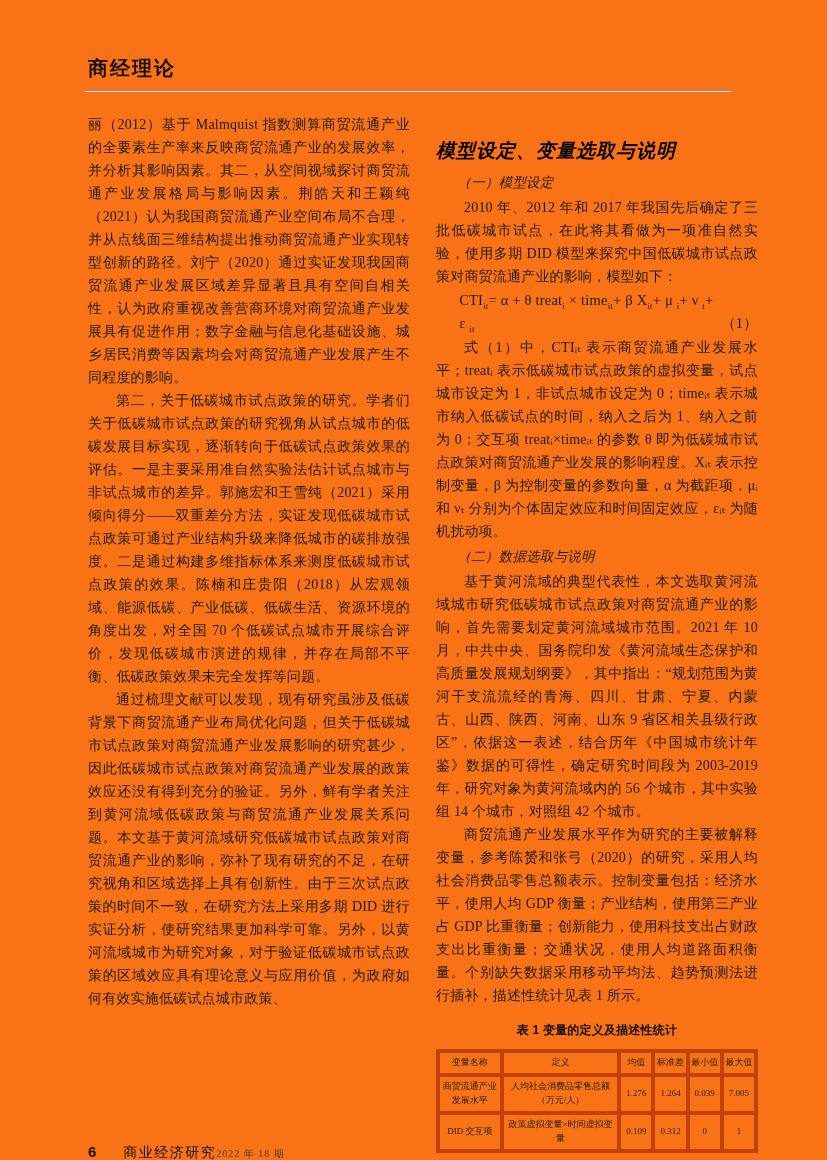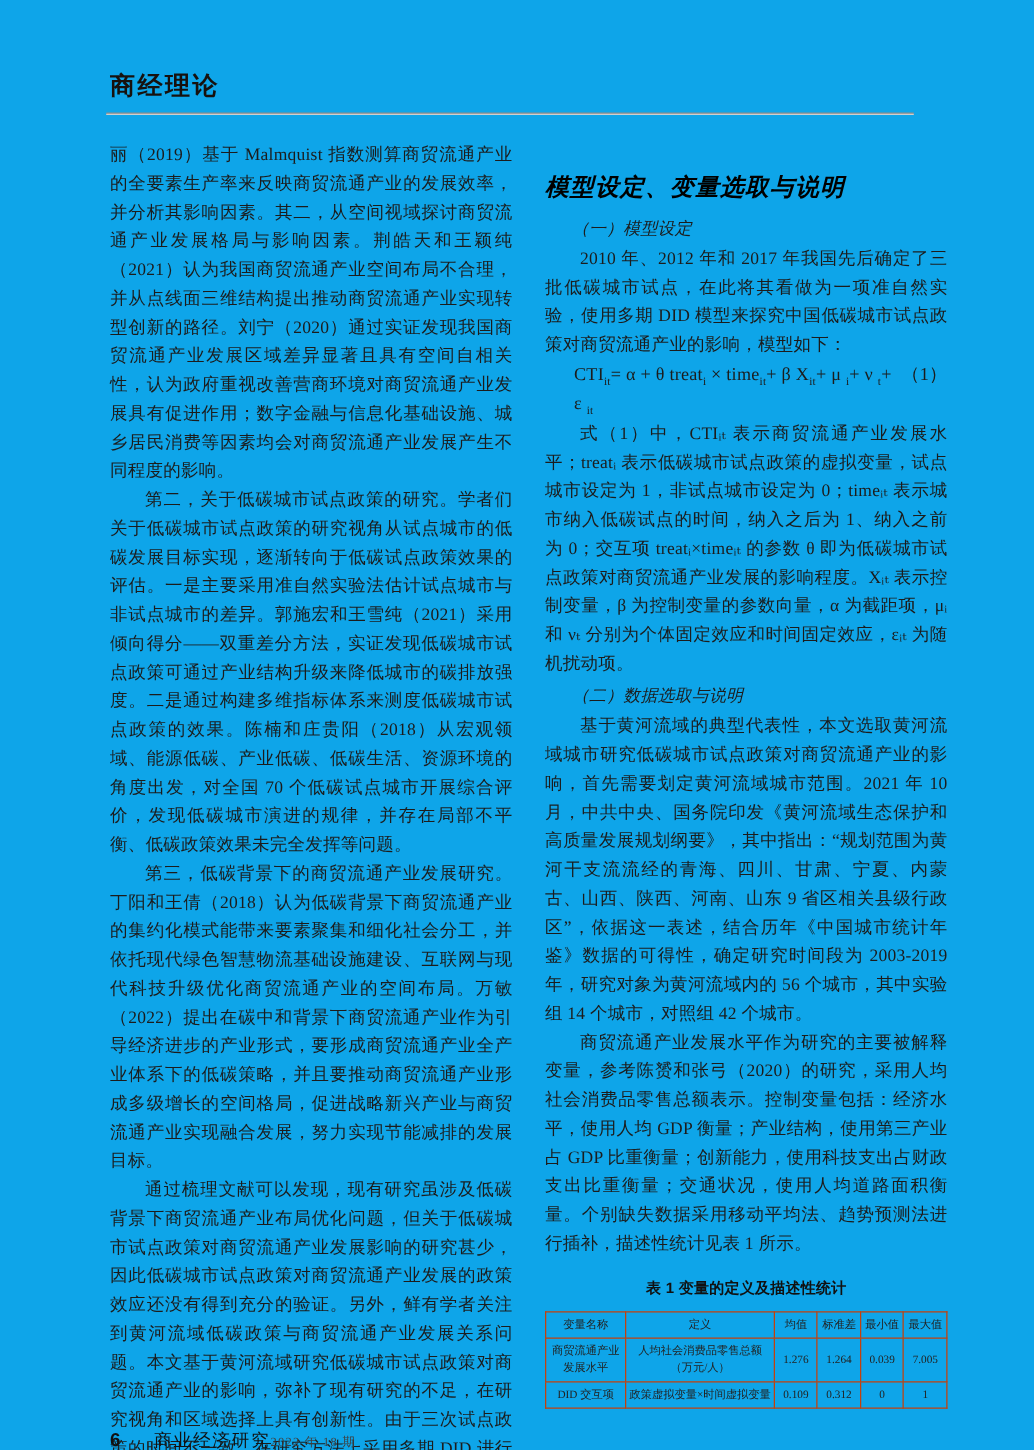--- a/index.html
+++ b/index.html
@@ -4,21 +4,21 @@
 <style>
   * { margin:0; padding:0; box-sizing:border-box; }
   html,body { width:827px; height:1160px; }
   body {
     background:#ffffff;
     position:relative;
     font-family:"Liberation Serif","DejaVu Serif","DejaVu Sans",serif;
     color:#1c1c1c;
     overflow:hidden;
   }
-  .page { position:absolute; inset:0; background:#0ea5e9; }
+  .page { position:absolute; inset:0; background:#f97316; }
 
   .header-label {
     position:absolute; left:88px; top:55px;
     font-family:"Liberation Sans","DejaVu Sans",sans-serif;
     font-weight:bold; font-size:20px; letter-spacing:2px; color:#17110e;
   }
   .header-rule {
     position:absolute; left:85px; top:90px; width:646px; height:2px;
     background:#8c8c8c; border-bottom:1px solid #cfcfcf;
   }
@@ -37,38 +37,38 @@
   .section-heading {
     font-family:"Liberation Sans","DejaVu Sans",sans-serif;
     font-weight:bold; font-size:19px; color:#000;
     letter-spacing:1px; margin:26px 0 9px 0; text-align:left; text-indent:0;font-style:italic;
   }
   .subhead {
     font-size:13.5px; font-style:italic; text-indent:1.6em;
     margin:2px 0 2px 0; text-align:left;
   }
   .formula-line {
-    display:flex; justify-content:space-between; align-items:flex-start;
+    display:flex; justify-content:space-between; align-items:flex-end;
     padding-left:1.6em; margin:1px 0; font-size:14.5px; text-align:left;
   }
   .formula-line sub { font-size:9px; line-height:0; }
 
   .table-block { margin-top:12px; }
   .table-title {
     text-align:center; text-indent:0;
     font-family:"Liberation Sans","DejaVu Sans",sans-serif;
     font-weight:bold; font-size:12px; margin-bottom:7px; color:#111;
   }
   table.stats {
     width:100%; border-collapse:collapse;
     font-size:9px; line-height:1.55; color:#222; text-align:center;
     letter-spacing:0;
   }
   table.stats th, table.stats td {
-    border:1px solid #c2410c; padding:3px 1px; font-weight:normal;
+    border:4px solid #c2410c; padding:3px 1px; font-weight:normal;
     text-align:center; vertical-align:middle;
   }
   table.stats th:nth-child(1), table.stats td:nth-child(1) { width:20%; }
   table.stats th:nth-child(2), table.stats td:nth-child(2) { width:37%; }
   table.stats th:nth-child(3), table.stats td:nth-child(3) { width:10.75%; }
   table.stats th:nth-child(4), table.stats td:nth-child(4) { width:10.75%; }
   table.stats th:nth-child(5), table.stats td:nth-child(5) { width:10.75%; }
   table.stats th:nth-child(6), table.stats td:nth-child(6) { width:10.75%; }
 
   .footer {
@@ -91,23 +91,22 @@
 </style>
 </head>
 <body>
 
 <div class="page">
 
   <div class="header-label">商经理论</div>
   <div class="header-rule"></div>
 
   <div class="col col-left">
-    <p class="para para-cont">丽（2019）基于 Malmquist 指数测算商贸流通产业的全要素生产率来反映商贸流通产业的发展效率，并分析其影响因素。其二，从空间视域探讨商贸流通产业发展格局与影响因素。荆皓天和王颖纯（2021）认为我国商贸流通产业空间布局不合理，并从点线面三维结构提出推动商贸流通产业实现转型创新的路径。刘宁（2020）通过实证发现我国商贸流通产业发展区域差异显著且具有空间自相关性，认为政府重视改善营商环境对商贸流通产业发展具有促进作用；数字金融与信息化基础设施、城乡居民消费等因素均会对商贸流通产业发展产生不同程度的影响。</p>
+    <p class="para para-cont">丽（2012）基于 Malmquist 指数测算商贸流通产业的全要素生产率来反映商贸流通产业的发展效率，并分析其影响因素。其二，从空间视域探讨商贸流通产业发展格局与影响因素。荆皓天和王颖纯（2021）认为我国商贸流通产业空间布局不合理，并从点线面三维结构提出推动商贸流通产业实现转型创新的路径。刘宁（2020）通过实证发现我国商贸流通产业发展区域差异显著且具有空间自相关性，认为政府重视改善营商环境对商贸流通产业发展具有促进作用；数字金融与信息化基础设施、城乡居民消费等因素均会对商贸流通产业发展产生不同程度的影响。</p>
     <p class="para">第二，关于低碳城市试点政策的研究。学者们关于低碳城市试点政策的研究视角从试点城市的低碳发展目标实现，逐渐转向于低碳试点政策效果的评估。一是主要采用准自然实验法估计试点城市与非试点城市的差异。郭施宏和王雪纯（2021）采用倾向得分——双重差分方法，实证发现低碳城市试点政策可通过产业结构升级来降低城市的碳排放强度。二是通过构建多维指标体系来测度低碳城市试点政策的效果。陈楠和庄贵阳（2018）从宏观领域、能源低碳、产业低碳、低碳生活、资源环境的角度出发，对全国 70 个低碳试点城市开展综合评价，发现低碳城市演进的规律，并存在局部不平衡、低碳政策效果未完全发挥等问题。</p>
-    <p class="para">第三，低碳背景下的商贸流通产业发展研究。丁阳和王倩（2018）认为低碳背景下商贸流通产业的集约化模式能带来要素聚集和细化社会分工，并依托现代绿色智慧物流基础设施建设、互联网与现代科技升级优化商贸流通产业的空间布局。万敏（2022）提出在碳中和背景下商贸流通产业作为引导经济进步的产业形式，要形成商贸流通产业全产业体系下的低碳策略，并且要推动商贸流通产业形成多级增长的空间格局，促进战略新兴产业与商贸流通产业实现融合发展，努力实现节能减排的发展目标。</p>
     <p class="para">通过梳理文献可以发现，现有研究虽涉及低碳背景下商贸流通产业布局优化问题，但关于低碳城市试点政策对商贸流通产业发展影响的研究甚少，因此低碳城市试点政策对商贸流通产业发展的政策效应还没有得到充分的验证。另外，鲜有学者关注到黄河流域低碳政策与商贸流通产业发展关系问题。本文基于黄河流域研究低碳城市试点政策对商贸流通产业的影响，弥补了现有研究的不足，在研究视角和区域选择上具有创新性。由于三次试点政策的时间不一致，在研究方法上采用多期 DID 进行实证分析，使研究结果更加科学可靠。另外，以黄河流域城市为研究对象，对于验证低碳城市试点政策的区域效应具有理论意义与应用价值，为政府如何有效实施低碳试点城市政策、</p>
   </div>
 
   <div class="col col-right">
 
     <h2 class="section-heading">模型设定、变量选取与说明</h2>
 
     <p class="subhead">（一）模型设定</p>
 
     <p class="para">2010 年、2012 年和 2017 年我国先后确定了三批低碳城市试点，在此将其看做为一项准自然实验，使用多期 DID 模型来探究中国低碳城市试点政策对商贸流通产业的影响，模型如下：</p>

